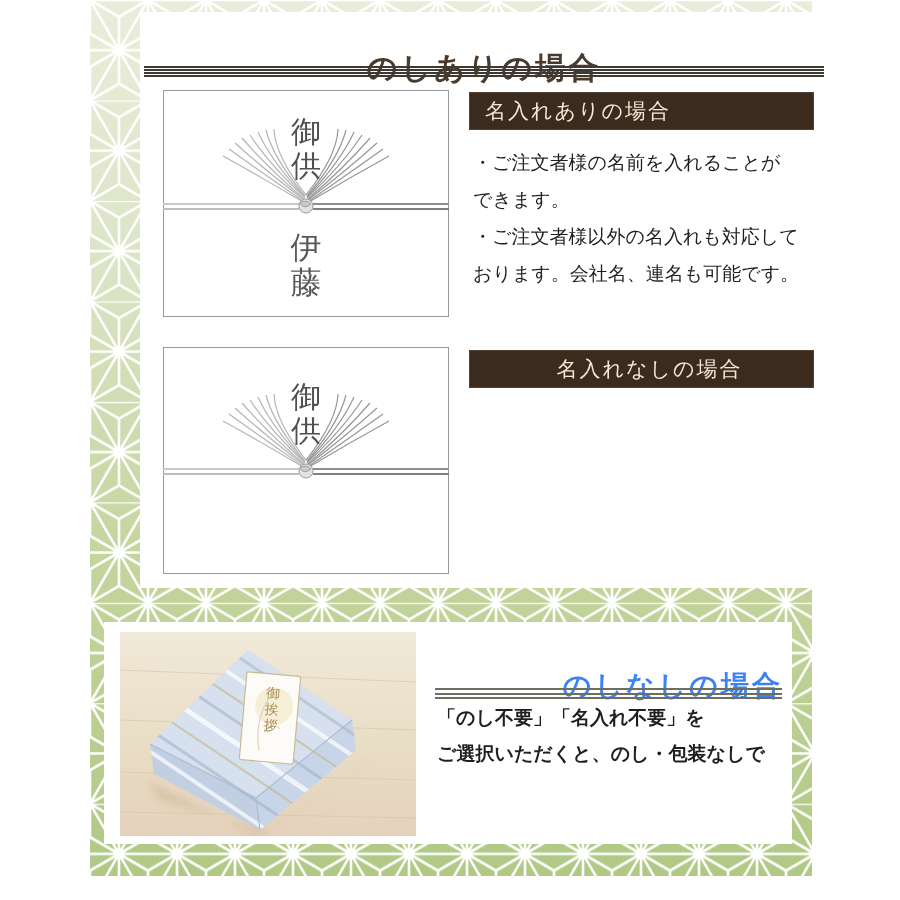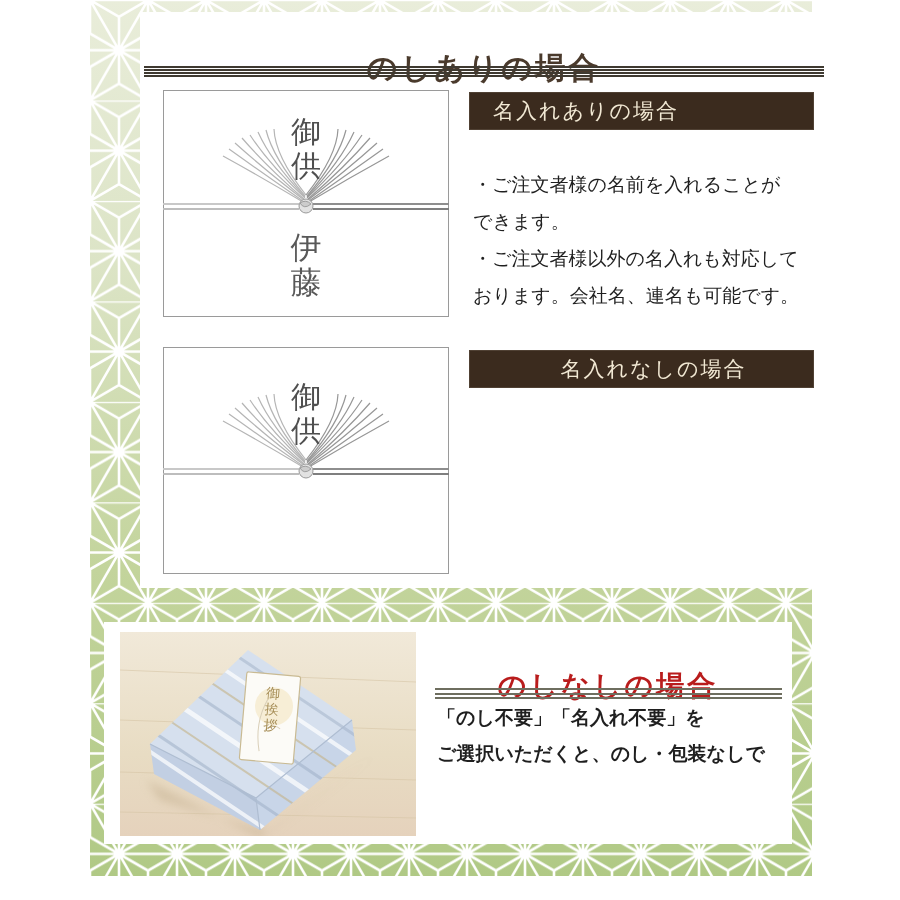--- a/index.html
+++ b/index.html
@@ -17,33 +17,33 @@
     font-size:30px;font-weight:bold;color:#4a3a2c;letter-spacing:3px;
   }
   .rule-top{position:absolute;top:54px;left:4px;right:4px;}
   .rule-top .ln{height:1.5px;background:#3f3a31;margin-bottom:1.6px;}
   .noshi-wrap{position:absolute;width:286px;height:227px;}
   #noshi1{left:23px;top:78px;}
   #noshi2{left:23px;top:335px;}
   .bar{
     position:absolute;left:329px;width:345px;height:38px;
     background:#3b2b1e;color:#f2e9d4;font-size:21px;line-height:38px;
-    padding-left:24px;box-sizing:border-box;letter-spacing:2px;
+    padding-left:16px;box-sizing:border-box;letter-spacing:2px;
     box-shadow:inset 0 0 0 1px rgba(242,233,212,0.12);
   }
   #bar1{top:80px;}
   #bar2{top:338px;text-align:center;}
   .body-text{position:absolute;left:333px;width:356px;color:#1f1f1f;font-size:19px;line-height:37px;}
-  #text1{top:154px;}
+  #text1{top:132px;}
   #text2{top:396px;}
   #text3{top:78px;line-height:36px;font-weight:bold;}
   .photo{position:absolute;left:16px;top:10px;width:296px;height:204px;}
   .sub-title{
-    position:absolute;left:329px;top:22px;width:350px;text-align:center;
-    font-size:28px;font-weight:bold;color:#b91c1c;letter-spacing:3px;
+    position:absolute;left:329px;top:22px;width:350px;text-align:right;
+    font-size:28px;font-weight:bold;color:#3b82f6;letter-spacing:3px;
   }
   .rule-sub{position:absolute;left:331px;top:66px;width:347px;}
   .rule-sub .ln{height:2px;background:#6e6e5f;margin-bottom:2.5px;}
   .noshi-front{font-size:30px;fill:#4f4f4f;}
   .noshi-name{font-size:31px;fill:#585858;}
 </style>
 </head>
 <body>
 
 <svg class="backdrop" width="722" height="876" viewBox="0 0 722 876" preserveAspectRatio="none">

